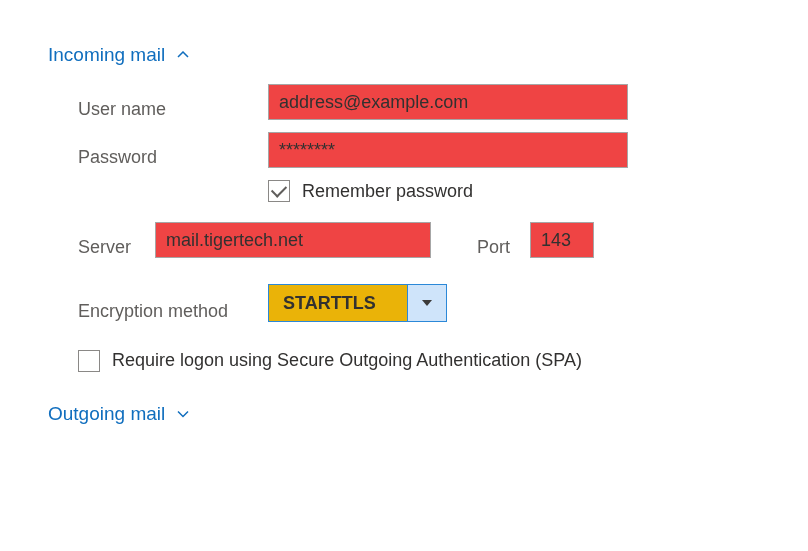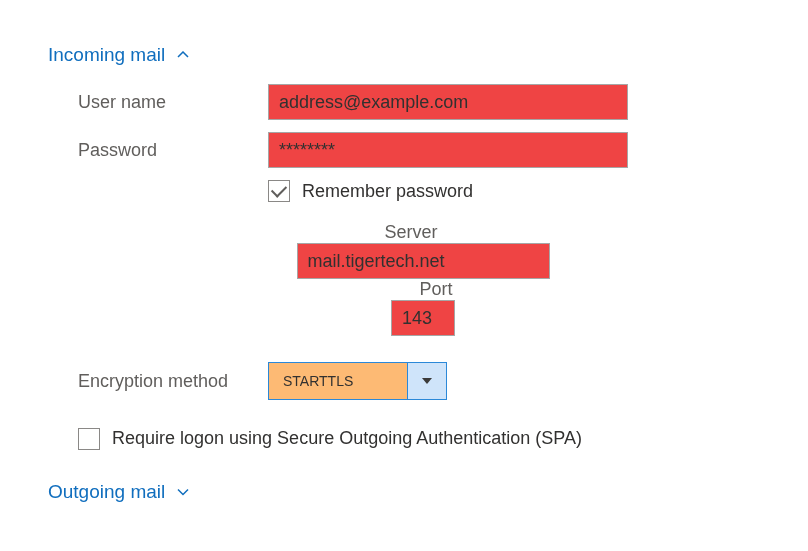--- a/index.html
+++ b/index.html
@@ -34,21 +34,21 @@
     line-height: 1;
     color: #106ebe;
   }
   .chevron svg { display:block; }
 
   .form-body {
     padding-left: 30px;
   }
   .row {
     display: flex;
-    align-items: center;
+    align-items: flex-end;
     margin-bottom: 12px;
   }
   .label-col {
     width: 190px;
     color: #605e5c;
     font-size: 18px;
   }
   .label-col.server {
     width: 77px;
   }
@@ -65,21 +65,21 @@
     font-size: 18px;
     color: #323130;
     border: 1px solid #a6a6a6;
     background: #ef4444;
     padding: 6px 10px;
     box-sizing: border-box;
     height: 36px;
     outline: none;
   }
   .w360 { width: 360px; }
-  .w300 { width: 253px; }
+  .w300 { width: 276px; }
   .w80  { width: 64px; text-align: left; }
 
   .checkbox-row {
     display: flex;
     align-items: flex-end;
     margin-bottom: 20px;
     padding-left: 190px;
   }
   .checkbox {
     width: 22px;
@@ -113,24 +113,25 @@
     border: 1px solid #2b88d8;
     display: inline-flex;
     align-items: stretch;
     cursor: pointer;
     box-sizing: border-box;
   }
   .select-value {
     padding: 0 14px;
     display: flex;
     align-items: center;
-    font-size: 14px;
+    font-size: 18px;
     color: #323130;
     min-width: 110px;
-    background: #fdba74;
+    background: #eab308;
+    font-weight: bold;
   }
   .select-btn {
     width: 38px;
     background: #cfe4fa;
     display: flex;
     align-items: center;
     justify-content: center;
     border-left: 1px solid #2b88d8;
   }
   .select-btn svg { display:block; }
@@ -143,21 +144,21 @@
   }
   .spa-row .checkbox {
     margin-top: 2px;
   }
   .spa-text {
     font-size: 18px;
     color: #323130;
     max-width: 510px;
     line-height: 1.4;
   }
-  .server-row { margin-top: 6px; margin-bottom: 26px; flex-direction: column; }
+  .server-row { margin-top: 6px; margin-bottom: 26px; }
   .enc-row { margin-bottom: 8px; }
 </style>
 </head>
 <body>
 
 <div class="container">
 
   <div class="section-header">
     <span class="label">Incoming mail</span>
     <span class="chevron">

